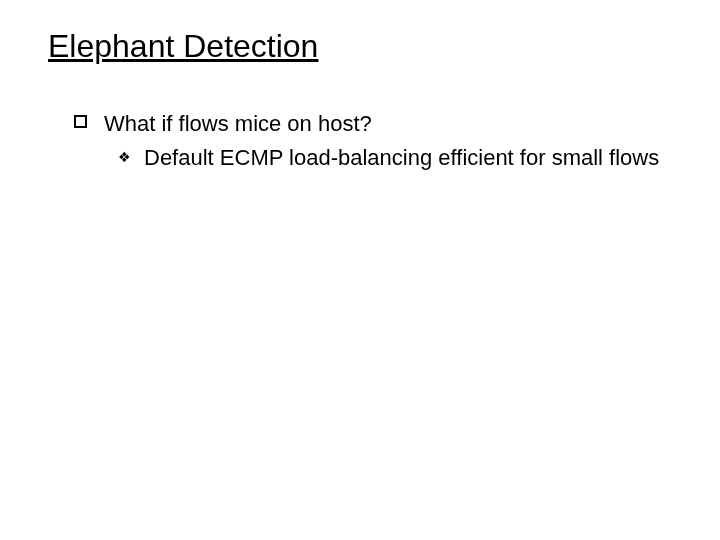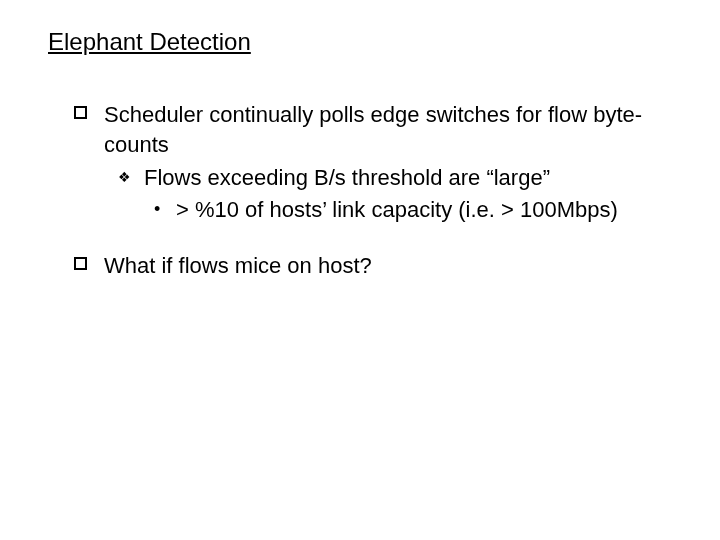--- a/index.html
+++ b/index.html
@@ -12,21 +12,21 @@
     color: #000000;
     overflow: hidden;
   }
   .slide {
     box-sizing: border-box;
     width: 720px;
     height: 540px;
     padding: 28px 40px 0 48px;
   }
   .title {
-    font-size: 24px;
+    font-size: 32px;
     font-weight: 400;
     text-decoration: underline;
     margin: 0 0 44px 0;
   }
   ul.lvl1 {
     list-style: none;
     padding: 0;
     margin: 0 0 0 26px;
     font-size: 22px;
     line-height: 1.35;
@@ -84,32 +84,24 @@
   }
 </style>
 </head>
 <body>
 
 <div class="slide">
   <h1 class="title">Elephant Detection</h1>
 
   <ul class="lvl1">
 
-    <li>
-      <span>Scheduler continually polls edge switches for flow byte-counts</span>
-      <ul class="lvl2">
-        <li>
-          <span>Flows exceeding B/s threshold are “large”</span>
-          <ul class="lvl3">
-            <li>
-              <span>&gt; %10 of hosts’ link capacity (i.e. &gt; 100Mbps)</span>
-            </li>
-          </ul>
-        </li>
-      </ul>
-    </li>
 
     <li>
       <span>What if flows mice on host?</span>
+      <ul class="lvl2">
+        <li>
+          <span>Default ECMP load-balancing efficient for small flows</span>
+        </li>
+      </ul>
     </li>
 
   </ul>
 </div>
 
 </body></html>

